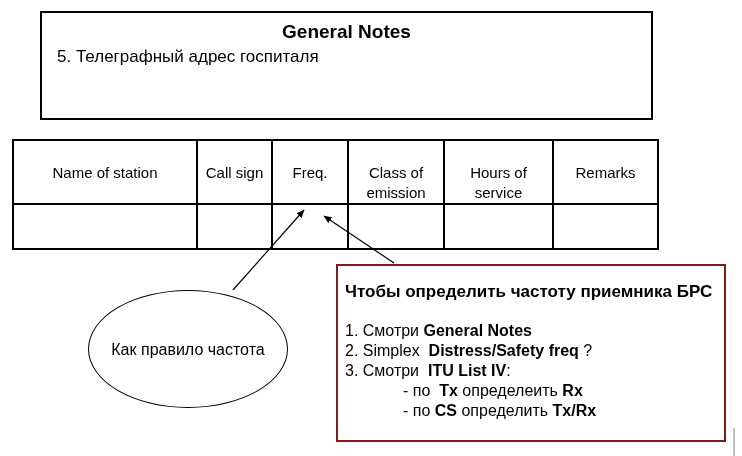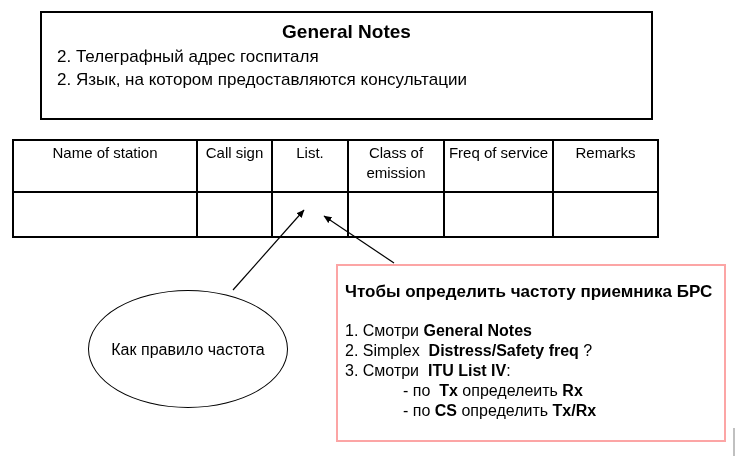--- a/index.html
+++ b/index.html
@@ -47,21 +47,21 @@
     table-layout: fixed;
     background: #fff;
   }
   .station-table th, .station-table td {
     border: 2px solid #000;
     font-weight: normal;
     font-size: 15px;
     line-height: 20px;
     text-align: center;
     vertical-align: top;
-    padding: 2px 2px 0 2px;
+    padding: 22px 2px 0 2px;
   }
   .station-table th { height: 52px; }
   .station-table td { height: 45px; }
 
   
   .ellipse-note {
     position: absolute;
     left: 88px; top: 290px;
     width: 200px; height: 118px;
     border: 1.5px solid #000;
@@ -74,21 +74,21 @@
     text-align: center;
     font-size: 16px;
     line-height: 23px;
   }
 
   
   .receiver-box {
     position: absolute;
     left: 336px; top: 264px;
     width: 390px; height: 178px;
-    border: 2px solid #fca5a5;
+    border: 2px solid #7f1d1d;
     background: #fff;
     padding: 16px 4px 16px 7px;
   }
   .receiver-title {
     font-weight: bold;
     font-size: 17px;
     line-height: 20px;
     white-space: pre-wrap;
   }
   .receiver-steps {
@@ -118,39 +118,39 @@
     background: #c0c0c0;
   }
 </style>
 </head>
 <body>
 
 <div class="canvas">
 
   <div class="notes-box">
     <div class="notes-title">General Notes</div>
-    <div class="notes-items"><div class="rich-line">2. Телеграфный адрес госпиталя</div><div class="rich-line">2. Язык, на котором предоставляются консультации</div></div>
+    <div class="notes-items"><div class="rich-line">5. Телеграфный адрес госпиталя</div></div>
   </div>
 
   <table class="station-table">
     <colgroup>
       <col style="width:184px">
         <col style="width:75px">
         <col style="width:76px">
       <col style="width:96px">
         <col style="width:109px">
         <col style="width:105px">
     </colgroup>
     <thead>
       <tr>
         <th>Name of station</th>
         <th>Call sign</th>
-        <th>List.</th>
+        <th>Freq.</th>
         <th>Class of emission</th>
-        <th>Freq of service</th>
+        <th>Hours of service</th>
         <th>Remarks</th>
       </tr>
     </thead>
     <tbody>
       <tr>
         <td></td>
         <td></td>
         <td></td>
         <td></td>
         <td></td>

